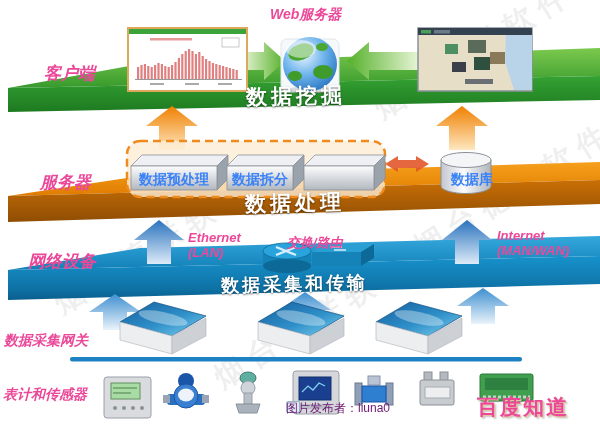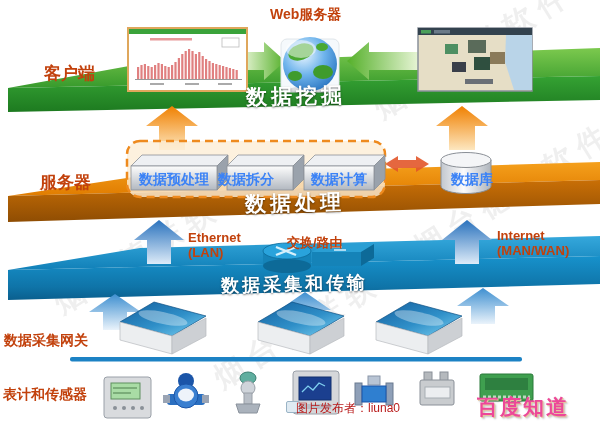--- a/index.html
+++ b/index.html
@@ -1,29 +1,29 @@
 <!DOCTYPE html>
 <html><head>
 <meta charset="utf-8">
 <style>
   html,body{margin:0;padding:0;background:#fff;}
   .stage{
     position:relative;width:600px;height:426px;background:#ffffff;overflow:hidden;
     font-family:"Liberation Sans", sans-serif;
   }
   .stage svg{position:absolute;left:0;top:0;}
-  .lbl{position:absolute;font-weight:bold;color:#c2410c;white-space:nowrap;}
+  .lbl{position:absolute;font-weight:bold;color:#ec4899;white-space:nowrap;font-style:italic;}
   .side{font-size:17px;}
   .small-b{font-size:13px;line-height:15px;}
   .plat{position:absolute;color:#fff;font-weight:bold;text-align:center;
         text-shadow:0 1px 2px rgba(0,0,0,.5);letter-spacing:4px;white-space:nowrap;}
   .modlbl{position:absolute;font-size:14px;font-weight:bold;color:#3b82f6;text-align:center;white-space:nowrap;}
   .wm{position:absolute;font-size:30px;font-weight:bold;color:rgba(130,130,130,.13);
       letter-spacing:8px;transform:rotate(-32deg);white-space:nowrap;pointer-events:none;}
-  .credit{position:absolute;left:296px;top:400px;font-size:12px;color:#b91c1c;white-space:nowrap;}
+  .credit{position:absolute;left:286px;top:400px;font-size:12px;color:#701a75;white-space:nowrap;}
   .credit-ic{position:absolute;left:286px;top:401px;width:12px;height:10px;
       background:#dfeaf2;border:1px solid #9ab4c6;border-radius:2px;}
   .brand{position:absolute;left:477px;top:393px;font-size:21px;font-weight:bold;color:#ec4899;
       letter-spacing:2px;text-shadow:1px 1px 0 #e6c49e, 2px 2px 2px rgba(0,0,0,.25);}
 </style>
 </head>
 <body>
 
 <div class="stage">
 
@@ -300,30 +300,30 @@
       <rect x="452" y="62" width="14" height="10" fill="#3a3f4a"></rect>
       <rect x="474" y="57" width="16" height="13" fill="#2f4f3f"></rect>
       <rect x="465" y="79" width="28" height="5" fill="#6a6f76"></rect>
     </g>
   </svg>
 
   <div class="lbl" style="left:270px;top:6px;font-size:14px">Web服务器</div>
 
   <div class="lbl side" style="left:44px;top:62px">客户端</div>
   <div class="lbl side" style="left:40px;top:171px">服务器</div>
+  <div class="lbl side" style="left:28px;top:250px">网络设备</div>
   <div class="lbl" style="left:4px;top:332px;font-size:14px">数据采集网关</div>
   <div class="lbl" style="left:3px;top:386px;font-size:14px">表计和传感器</div>
 
   <div class="plat" style="left:236px;top:82px;width:120px;font-size:21px;transform:rotate(-1.3deg)">数据挖掘</div>
   <div class="plat" style="left:230px;top:189px;width:130px;font-size:21px;transform:rotate(-1.3deg)">数据处理</div>
   <div class="plat" style="left:207px;top:272px;width:175px;font-size:18px;letter-spacing:3px;transform:rotate(-1.3deg)">数据采集和传输</div>
 
   <div class="modlbl" style="left:131px;top:171px;width:86px">数据预处理</div>
-  <div class="modlbl" style="left:213px;top:171px;width:66px">数据拆分</div>
-  <div class="modlbl" style="left:304px;top:171px;width:70px">数据计算</div>
+  <div class="modlbl" style="left:227px;top:171px;width:66px">数据拆分</div>
   <div class="modlbl" style="left:441px;top:171px;width:62px">数据库</div>
 
   <div class="lbl small-b" style="left:188px;top:230px">Ethernet</div>
   <div class="lbl small-b" style="left:188px;top:245px">(LAN)</div>
   <div class="lbl small-b" style="left:287px;top:235px">交换/路由</div>
   <div class="lbl small-b" style="left:497px;top:228px">Internet</div>
   <div class="lbl small-b" style="left:497px;top:243px">(MAN/WAN)</div>
 
 
   <div class="credit-ic"></div>

